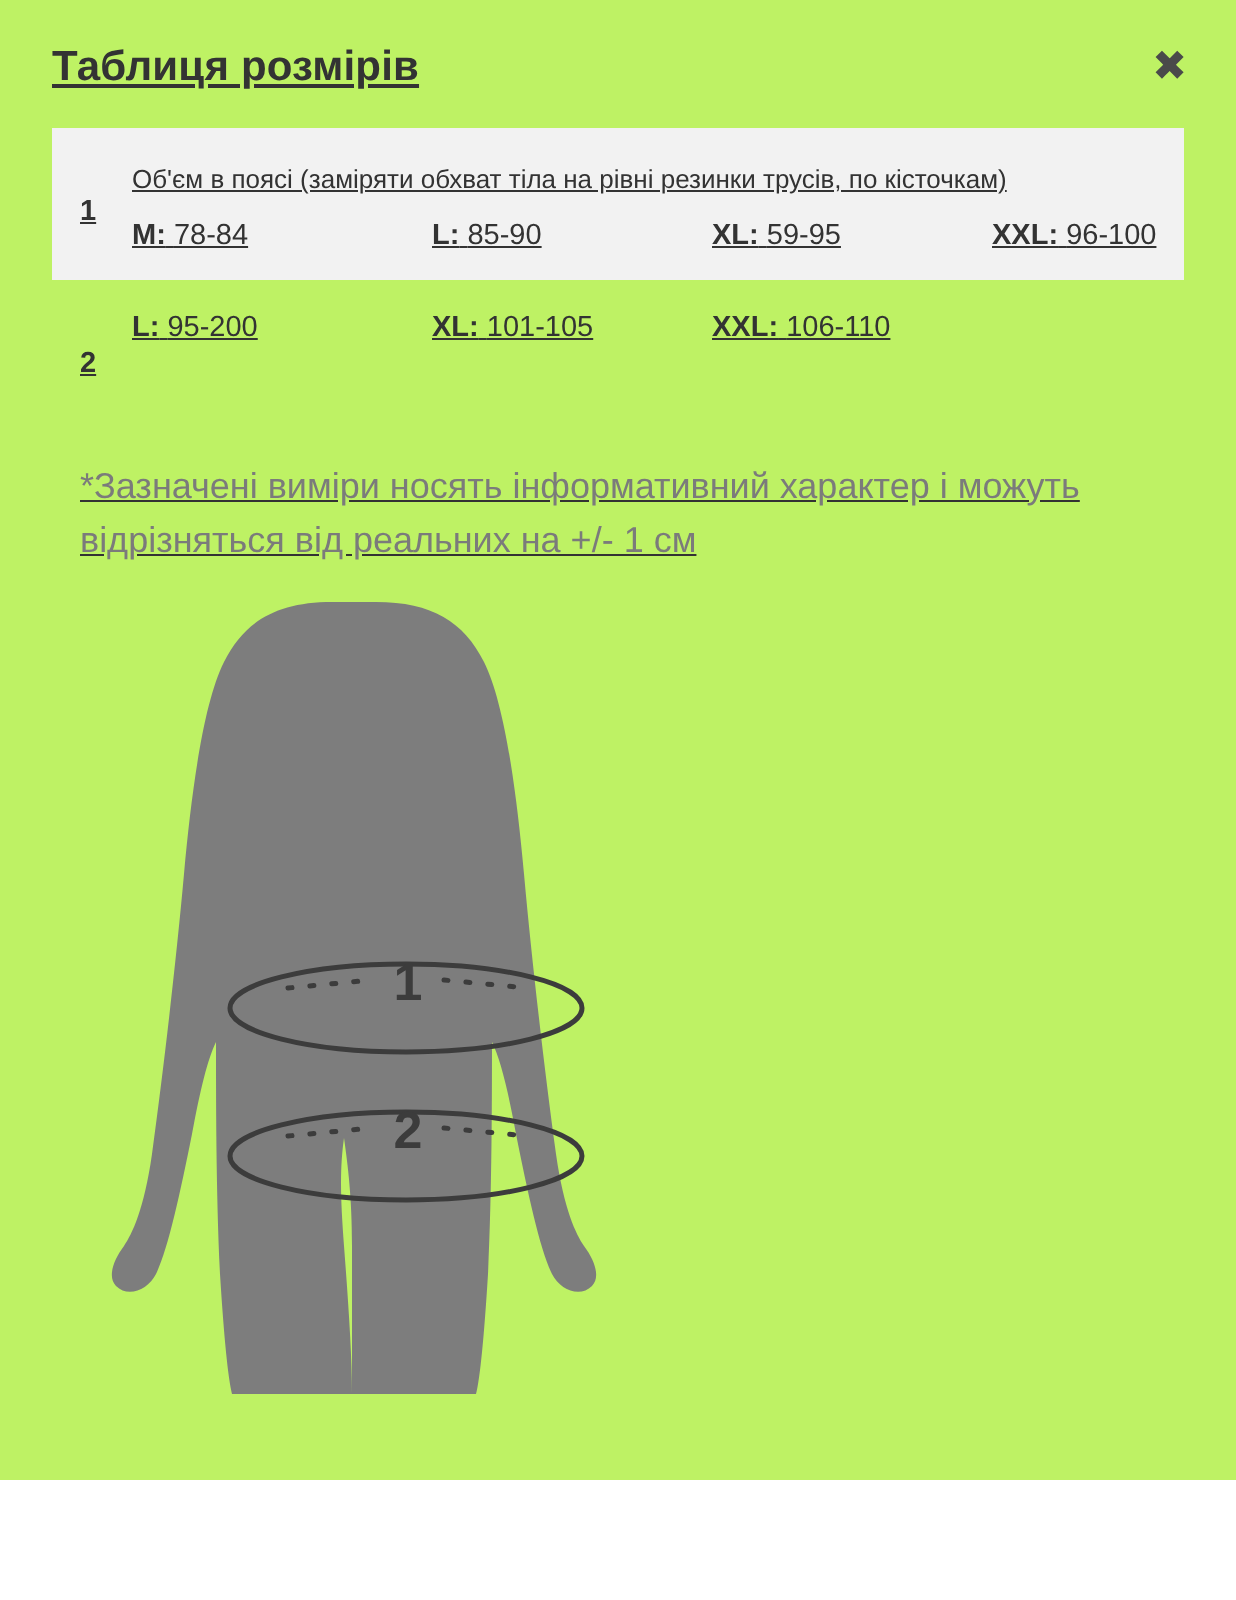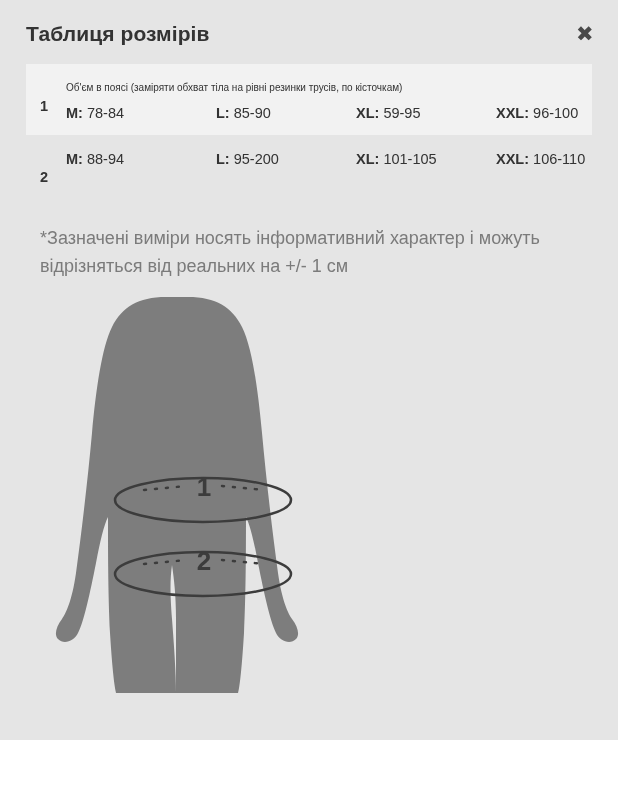--- a/index.html
+++ b/index.html
@@ -10,21 +10,22 @@
     height: 800px;
     background: #ffffff;
     font-family: "Liberation Sans", sans-serif;
     color: #333333;
     overflow: hidden;
   }
   .modal {
     position: relative;
     width: 618px;
     height: 740px;
-    background: #e5e5e5;
+    background: #bef264;
+    text-decoration: underline;
   }
   .modal-header {
     position: relative;
     padding: 22px 26px 18px 26px;
   }
   .modal-title {
     font-size: 21px;
     font-weight: bold;
     color: #333333;
     letter-spacing: 0.1px;
@@ -57,21 +58,21 @@
     width: 26px;
     flex: 0 0 26px;
     font-size: 14.5px;
     font-weight: bold;
     color: #333333;
     padding-top: 18px;
     text-align: left;
   }
   .row-body { flex: 1 1 auto; }
   .row-desc {
-    font-size: 10px;
+    font-size: 13px;
     line-height: 1.5;
     color: #333333;
     margin-bottom: 10px;
   }
   .sizes {
     display: flex;
     align-items: flex-start;
   }
   .size-cell {
     font-size: 14.5px;
@@ -118,21 +119,20 @@
           <div class="size-cell"><span class="lbl">XL:</span> <span>59-95</span></div>
           <div class="size-cell"><span class="lbl">XXL:</span> <span>96-100</span></div>
         </div>
       </div>
     </div>
 
     <div class="row">
       <div class="row-num">2</div>
       <div class="row-body">
         <div class="sizes">
-          <div class="size-cell"><span class="lbl">M:</span> <span>88-94</span></div>
           <div class="size-cell"><span class="lbl">L:</span> <span>95-200</span></div>
           <div class="size-cell"><span class="lbl">XL:</span> <span>101-105</span></div>
           <div class="size-cell"><span class="lbl">XXL:</span> <span>106-110</span></div>
         </div>
       </div>
     </div>
 
     <div class="note">*Зазначені виміри носять інформативний характер і можуть відрізняться від реальних на +/- 1 см</div>
   </div>
 

